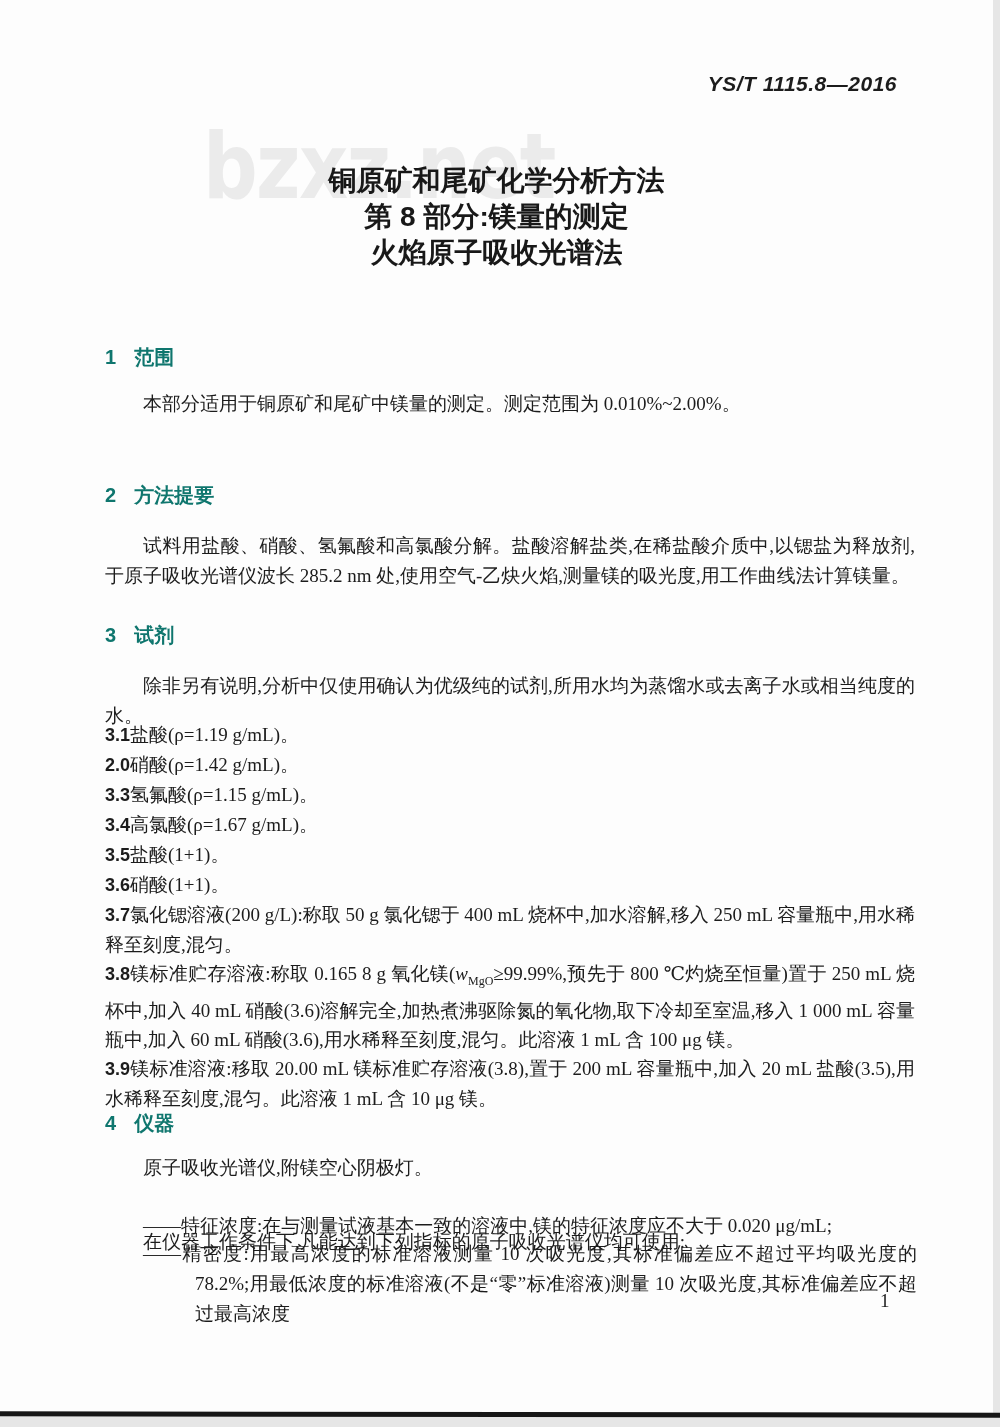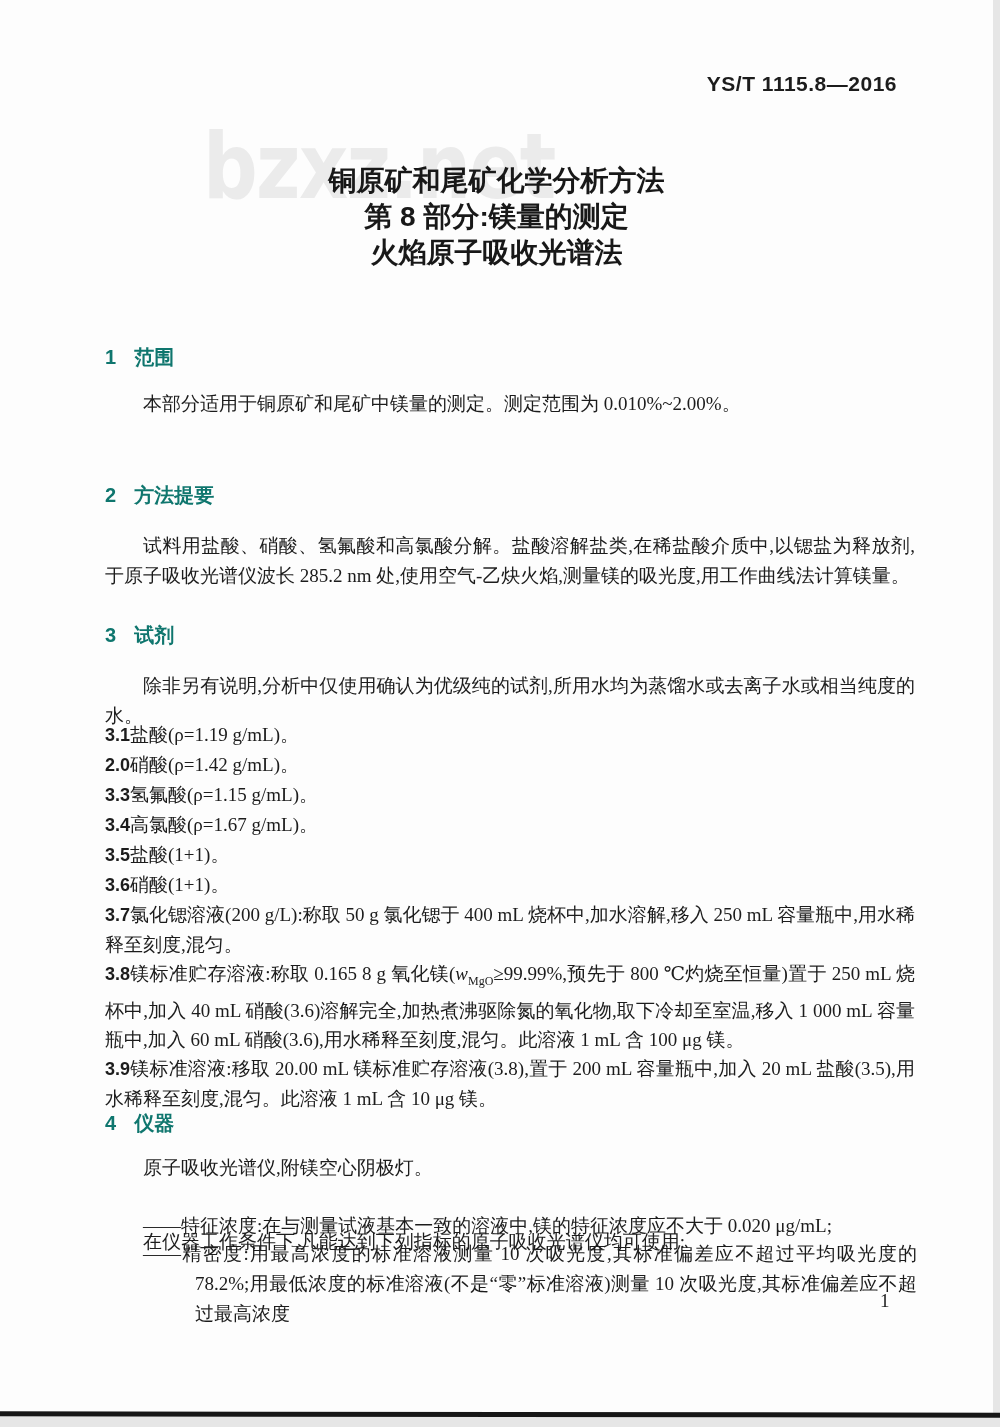--- a/index.html
+++ b/index.html
@@ -27,21 +27,21 @@
     font-family:"DejaVu Sans","Liberation Sans",sans-serif;
     font-weight:bold; font-size:90px; line-height:90px;
     color:#ebebeb; letter-spacing:-2px;
     transform:scaleX(0.85); transform-origin:left top;
     white-space:nowrap; user-select:none;
   }
   .std-code {
     position:absolute; top:72px; left:0; width:897px;
     text-align:right;
     font-family:"Liberation Sans","DejaVu Sans",sans-serif;
-    font-weight:bold; font-size:21px; letter-spacing:0.5px;
+    font-weight:bold; font-size:21px; letter-spacing:0.5px;font-style:italic;
   }
   .doc-title {
     position:absolute; top:163px; left:0; width:993px;
     text-align:center;
     font-family:"Liberation Sans","DejaVu Sans",sans-serif;
     font-weight:bold; font-size:28px; line-height:36px;
     color:#181818;
   }
   .sec-heading {
     position:absolute; left:105px;

